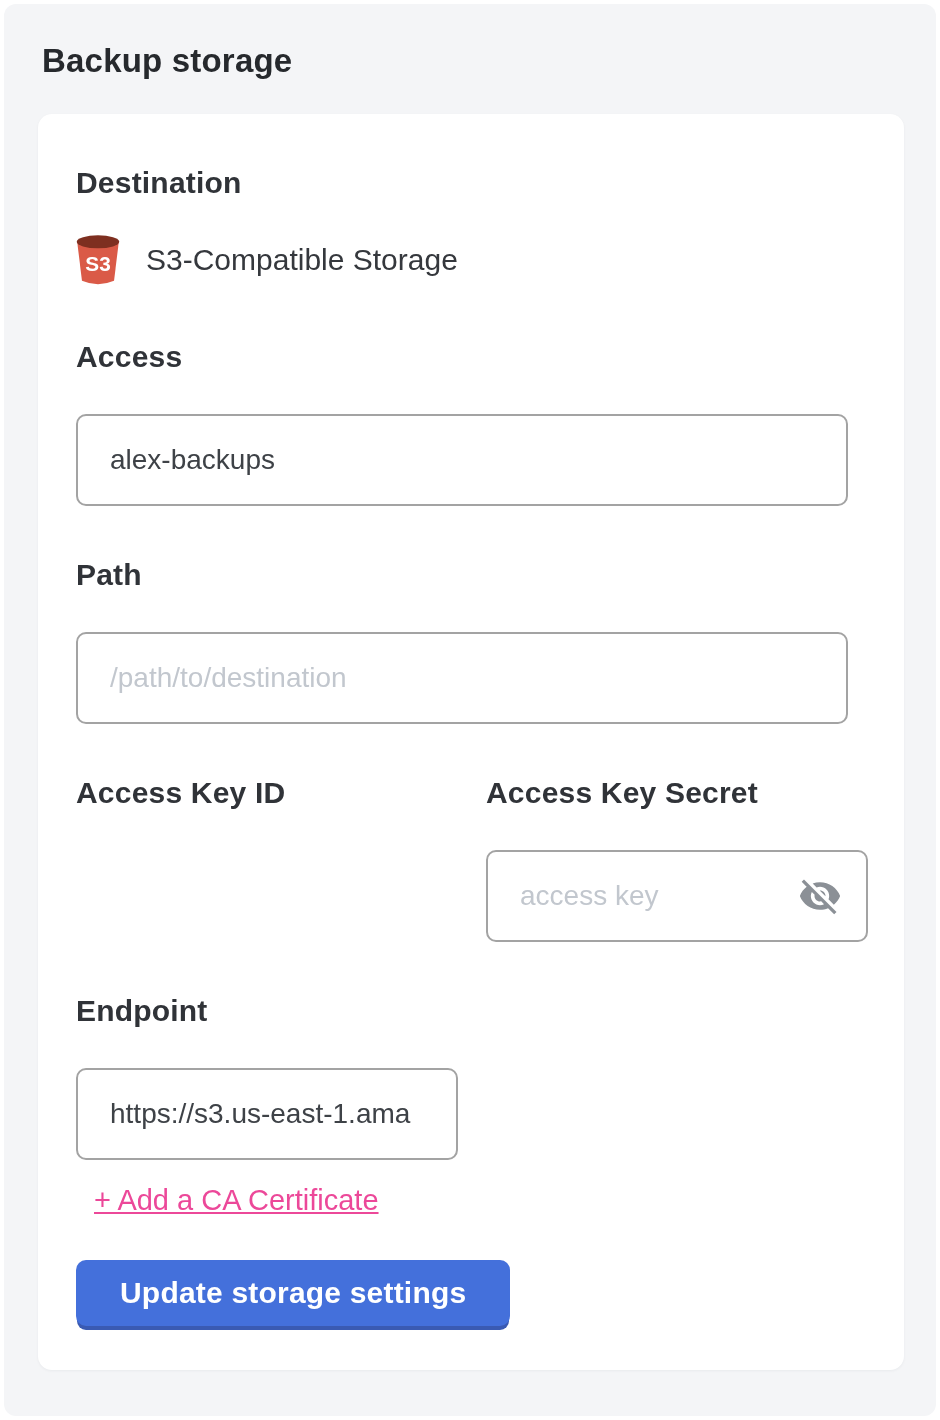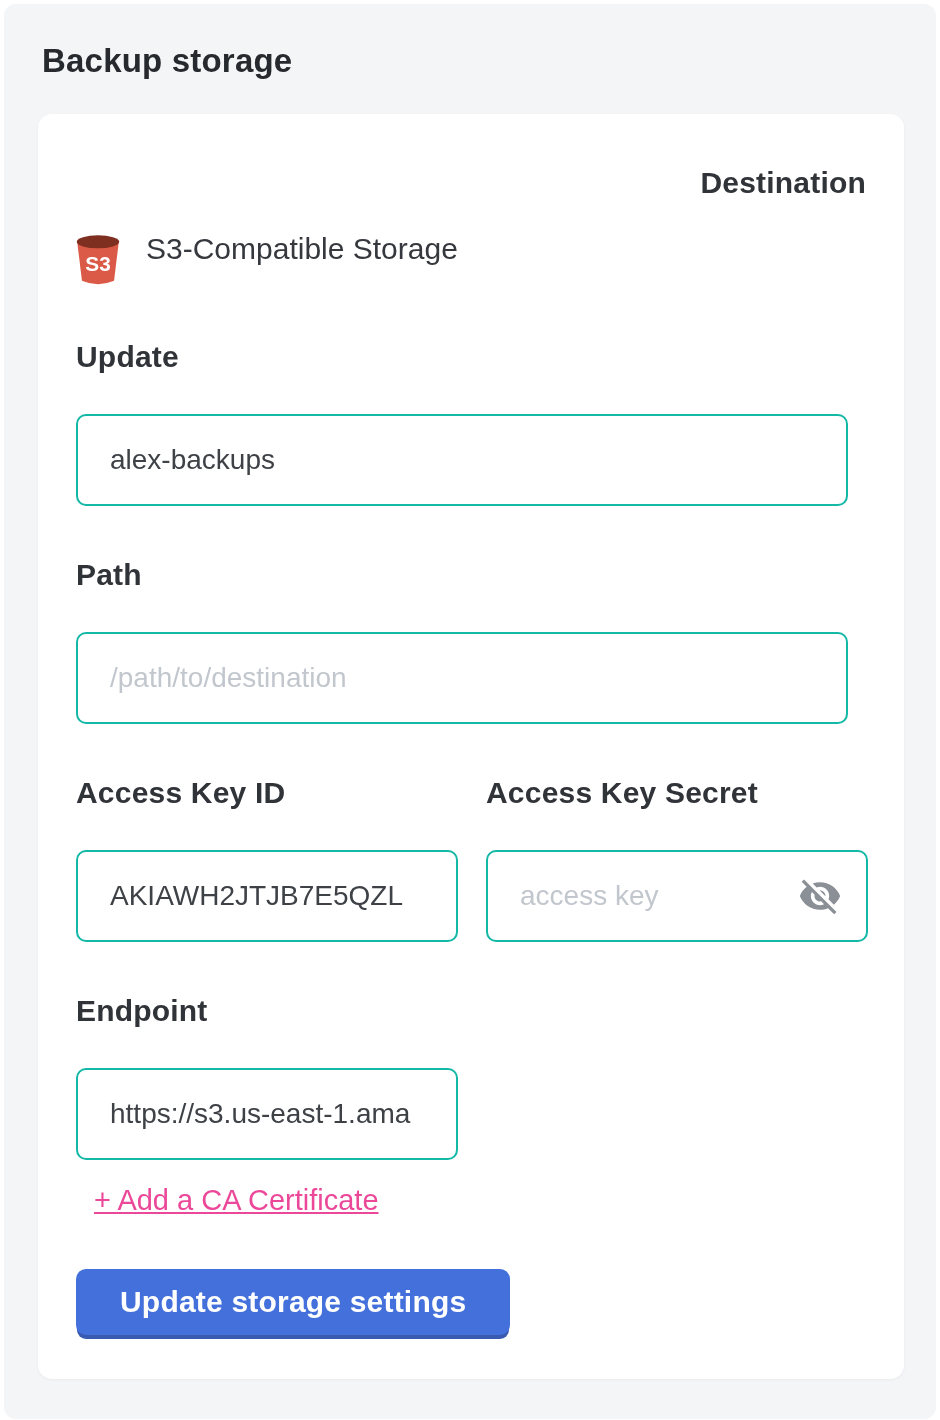--- a/index.html
+++ b/index.html
@@ -35,34 +35,35 @@
     box-shadow: 0 1px 3px rgba(20,30,50,0.05);
   }
   .field-label {
     font-size: 30px;
     font-weight: 700;
     color: #303338;
     letter-spacing: 0.2px;
   }
   .section { margin-bottom: 52px; }
   .section .field-label { margin-bottom: 40px; }
-  .dest-section .field-label { margin-bottom: 32px; text-align: right; }
+  .dest-section .field-label { margin-bottom: 32px; }
   .dest-row {
     display: flex;
+    align-items: center;
     gap: 22px;
     font-size: 30px;
     color: #35383d;
     margin-left: -4px;
   }
   .s3-icon { width: 52px; height: 56px; display: inline-block; flex: 0 0 auto; }
   .text-input {
     display: block;
     height: 92px;
     box-sizing: border-box;
-    border: 2px solid #14b8a6;
+    border: 2px solid #a3a3a3;
     border-radius: 10px;
     background: #ffffff;
     padding: 0 32px;
     font-size: 28px;
     color: #3e4247;
     font-family: "Liberation Sans", "DejaVu Sans", sans-serif;
     outline: none;
     width: 772px;
   }
   .text-input::placeholder { color: #c2c7ce; opacity: 1; }
@@ -87,21 +88,21 @@
   .ca-link {
     display: inline-block;
     margin: 24px 0 0 18px;
     font-size: 29px;
     color: #ec4899;
     text-decoration: underline;
     cursor: pointer;
   }
   .submit-btn {
     display: inline-block;
-    margin-top: 36px;
+    margin-top: 27px;
     height: 66px;
     padding: 0 44px;
     background: #4470db;
     color: #ffffff;
     font-size: 30px;
     font-weight: 700;
     font-family: "Liberation Sans", "DejaVu Sans", sans-serif;
     border: none;
     border-radius: 10px;
     box-shadow: 0 5px 0 -1px #3a5ab2;
@@ -125,33 +126,32 @@
             <path d="M6 11 L54 11 L48.5 56 Q30 64 11.5 56 Z" fill="#da5a47"></path>
             <ellipse cx="30" cy="11" rx="24.5" ry="7.5" fill="#7e2f20"></ellipse>
             <text x="30" y="45" text-anchor="middle" font-size="24" font-weight="bold" font-family="Liberation Sans, DejaVu Sans, sans-serif" fill="#ffffff">S3</text>
           </svg>
         </span>
         <span>S3-Compatible Storage</span>
       </div>
     </div>
 
     <div class="section">
-      <div class="field-label">Update</div>
+      <div class="field-label">Access</div>
       <input class="text-input" type="text" value="alex-backups" style="">
     </div>
 
     <div class="section">
       <div class="field-label">Path</div>
       <input class="text-input" type="text" placeholder="/path/to/destination" style="">
     </div>
 
     <div class="two-col">
       <div>
         <div class="field-label">Access Key ID</div>
-        <input class="text-input" type="text" value="AKIAWH2JTJB7E5QZL" style="">
       </div>
       <div>
         <div class="field-label">Access Key Secret</div>
         <div class="input-wrap">
           <input class="text-input" type="text" placeholder="access key" style="">
           <span class="eye-icon">
             <svg viewBox="0 0 24 24" width="44" height="44" aria-hidden="true">
               <path fill="#8b9096" d="M12 7c2.76 0 5 2.24 5 5 0 .65-.13 1.26-.36 1.83l2.92 2.92c1.51-1.26 2.7-2.89 3.43-4.75-1.73-4.39-6-7.5-11-7.5-1.4 0-2.74.25-3.98.7l2.16 2.16C10.74 7.13 11.35 7 12 7zM2 4.27l2.28 2.28.46.46C3.08 8.3 1.78 10.02 1 12c1.73 4.39 6 7.5 11 7.5 1.55 0 3.03-.3 4.38-.84l.42.42L19.73 22 21 20.73 3.27 3 2 4.27zM7.53 9.8l1.55 1.55c-.05.21-.08.43-.08.65 0 1.66 1.34 3 3 3 .22 0 .44-.03.65-.08l1.55 1.55c-.67.33-1.41.53-2.2.53-2.76 0-5-2.24-5-5 0-.79.2-1.53.53-2.2zm4.31-.78l3.15 3.15.02-.16c0-1.66-1.34-3-3-3l-.17.01z"></path>
             </svg>
           </span>

